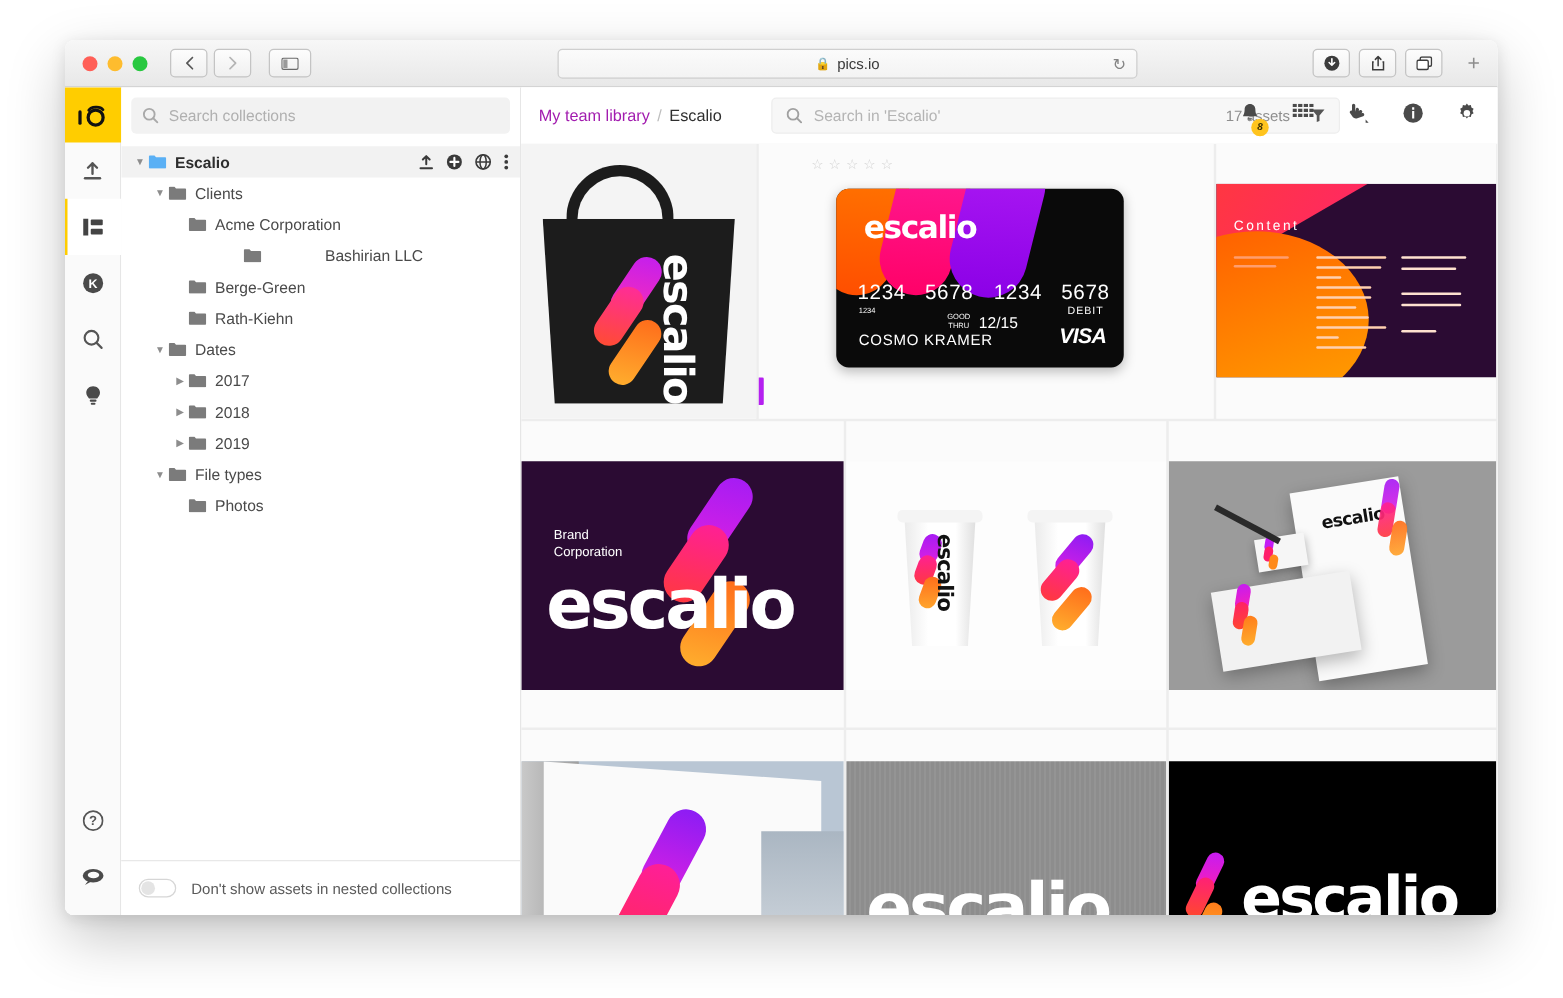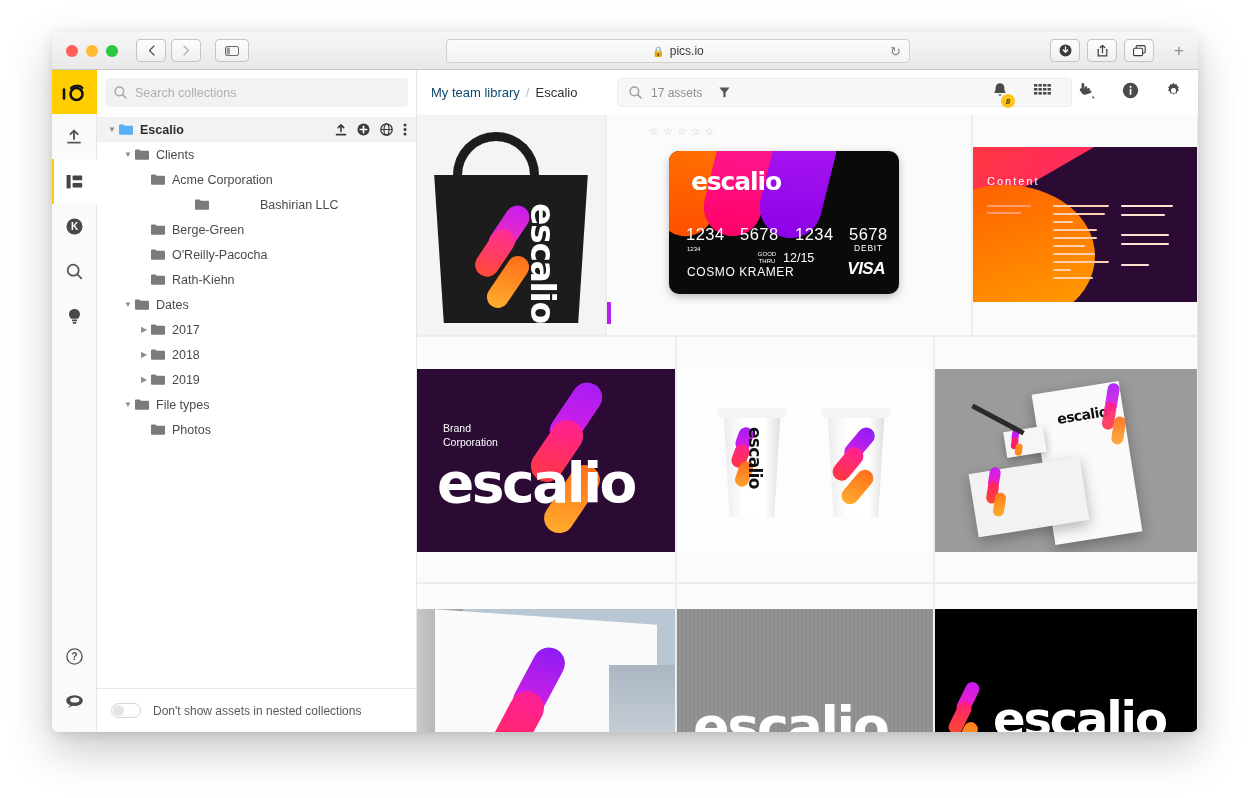--- a/index.html
+++ b/index.html
@@ -430,29 +430,20 @@
               </span>
               <span class="nodelabel">Berge-Green</span>
             </div>
             <div class="node" style="padding-left: 40px;">
               <span class="caret"></span>
               <span class="fico">
                 <svg width="14" height="11" viewBox="0 0 14 11">
                   <path d="M0 1.4A1 1 0 011 .4h3.6l1.2 1.3H13a1 1 0 011 1v7.1a1 1 0 01-1 1H1a1 1 0 01-1-1z" fill="#7b7b7b"></path>
                 </svg>
               </span>
-              <span class="nodelabel">O'Reilly-Pacocha</span>
-            </div>
-            <div class="node" style="padding-left: 40px;">
-              <span class="caret"></span>
-              <span class="fico">
-                <svg width="14" height="11" viewBox="0 0 14 11">
-                  <path d="M0 1.4A1 1 0 011 .4h3.6l1.2 1.3H13a1 1 0 011 1v7.1a1 1 0 01-1 1H1a1 1 0 01-1-1z" fill="#7b7b7b"></path>
-                </svg>
-              </span>
               <span class="nodelabel">Rath-Kiehn</span>
             </div>
             <div class="node" style="padding-left: 24px;">
               <span class="caret">▼</span>
               <span class="fico">
                 <svg width="14" height="11" viewBox="0 0 14 11">
                   <path d="M0 1.4A1 1 0 011 .4h3.6l1.2 1.3H13a1 1 0 011 1v7.1a1 1 0 01-1 1H1a1 1 0 01-1-1z" fill="#7b7b7b"></path>
                 </svg>
               </span>
               <span class="nodelabel">Dates</span>
@@ -508,30 +499,31 @@
           <span class="toggle">
               <i></i>
             </span>
           <span>Don't show assets in nested collections</span>
         </div>
       </div>
 
       <div class="content">
         <div class="topbar">
           <div style="position:absolute;left:14px;display:flex;align-items:center;gap:6px;font-size:13px;">
-            <span style="color:#0c4a6e">My team library</span>
+            <span style="color:#a21caf">My team library</span>
             <span style="color:#bdbdbd">/</span>
             <span style="color:#2f2f2f">Escalio</span>
           </div>
 
           <div class="search-wrap" style="left:200px">
             <svg width="13" height="13" viewBox="0 0 13 13">
               <circle cx="5.4" cy="5.4" r="4.3" fill="none" stroke="#a0a0a0" stroke-width="1.5"></circle>
               <path d="M8.6 8.6l3.3 3.3" stroke="#a0a0a0" stroke-width="1.5" stroke-linecap="round"></path>
             </svg>
+            <span class="search-ph">Search in 'Escalio'</span>
             <span class="assets-count">17 assets</span>
             <svg width="11" height="11" viewBox="0 0 11 11">
               <path d="M0.4 0.6h10.2L6.6 5.4v4.3L4.4 10.6V5.4z" fill="#555"></path>
             </svg>
           </div>
 
           <div class="hdr-icons">
             <span class="bell-wrap">
               <svg width="16" height="17" viewBox="0 0 16 17">
                 <path d="M8 1.2c-2.5 0-4.3 1.9-4.3 4.3 0 3.6-1.3 4.6-1.3 5.5h11.2c0-.9-1.3-1.9-1.3-5.5 0-2.4-1.8-4.3-4.3-4.3z" fill="#4a4a4a"></path>

